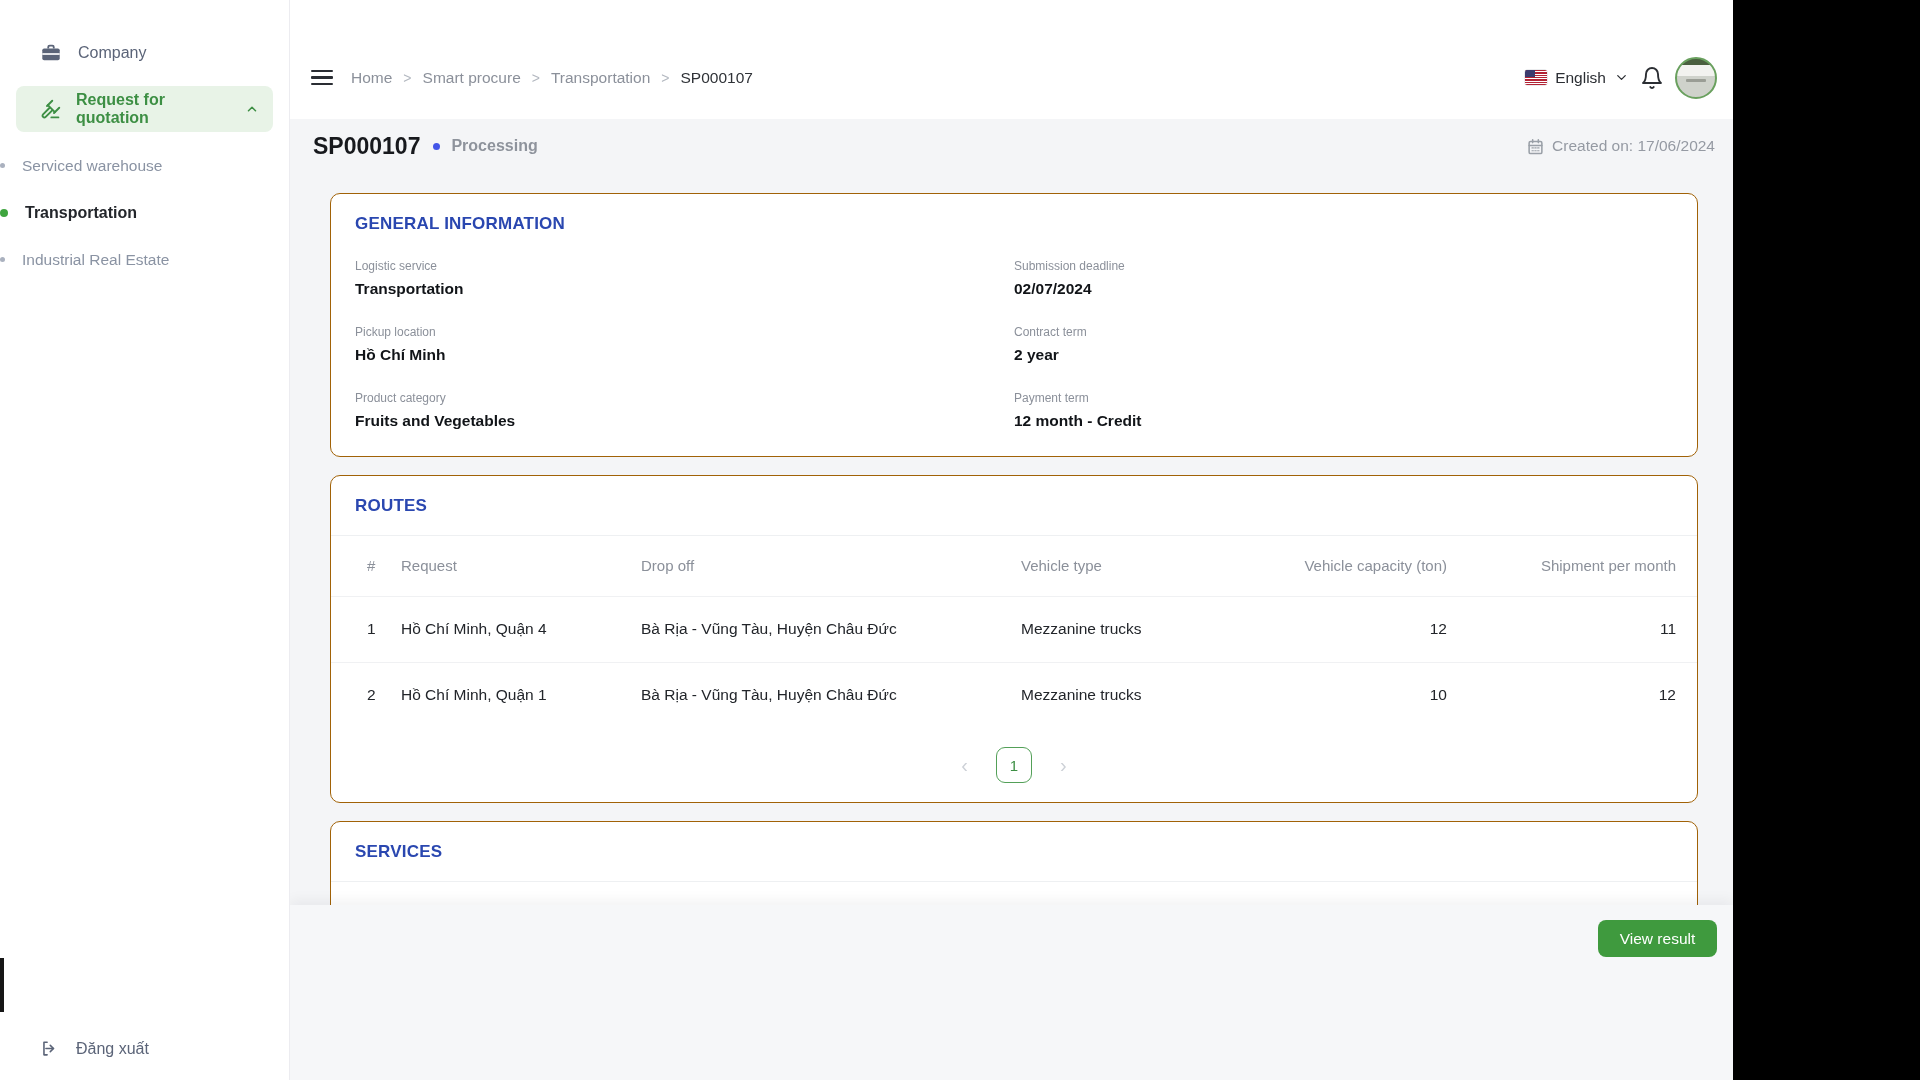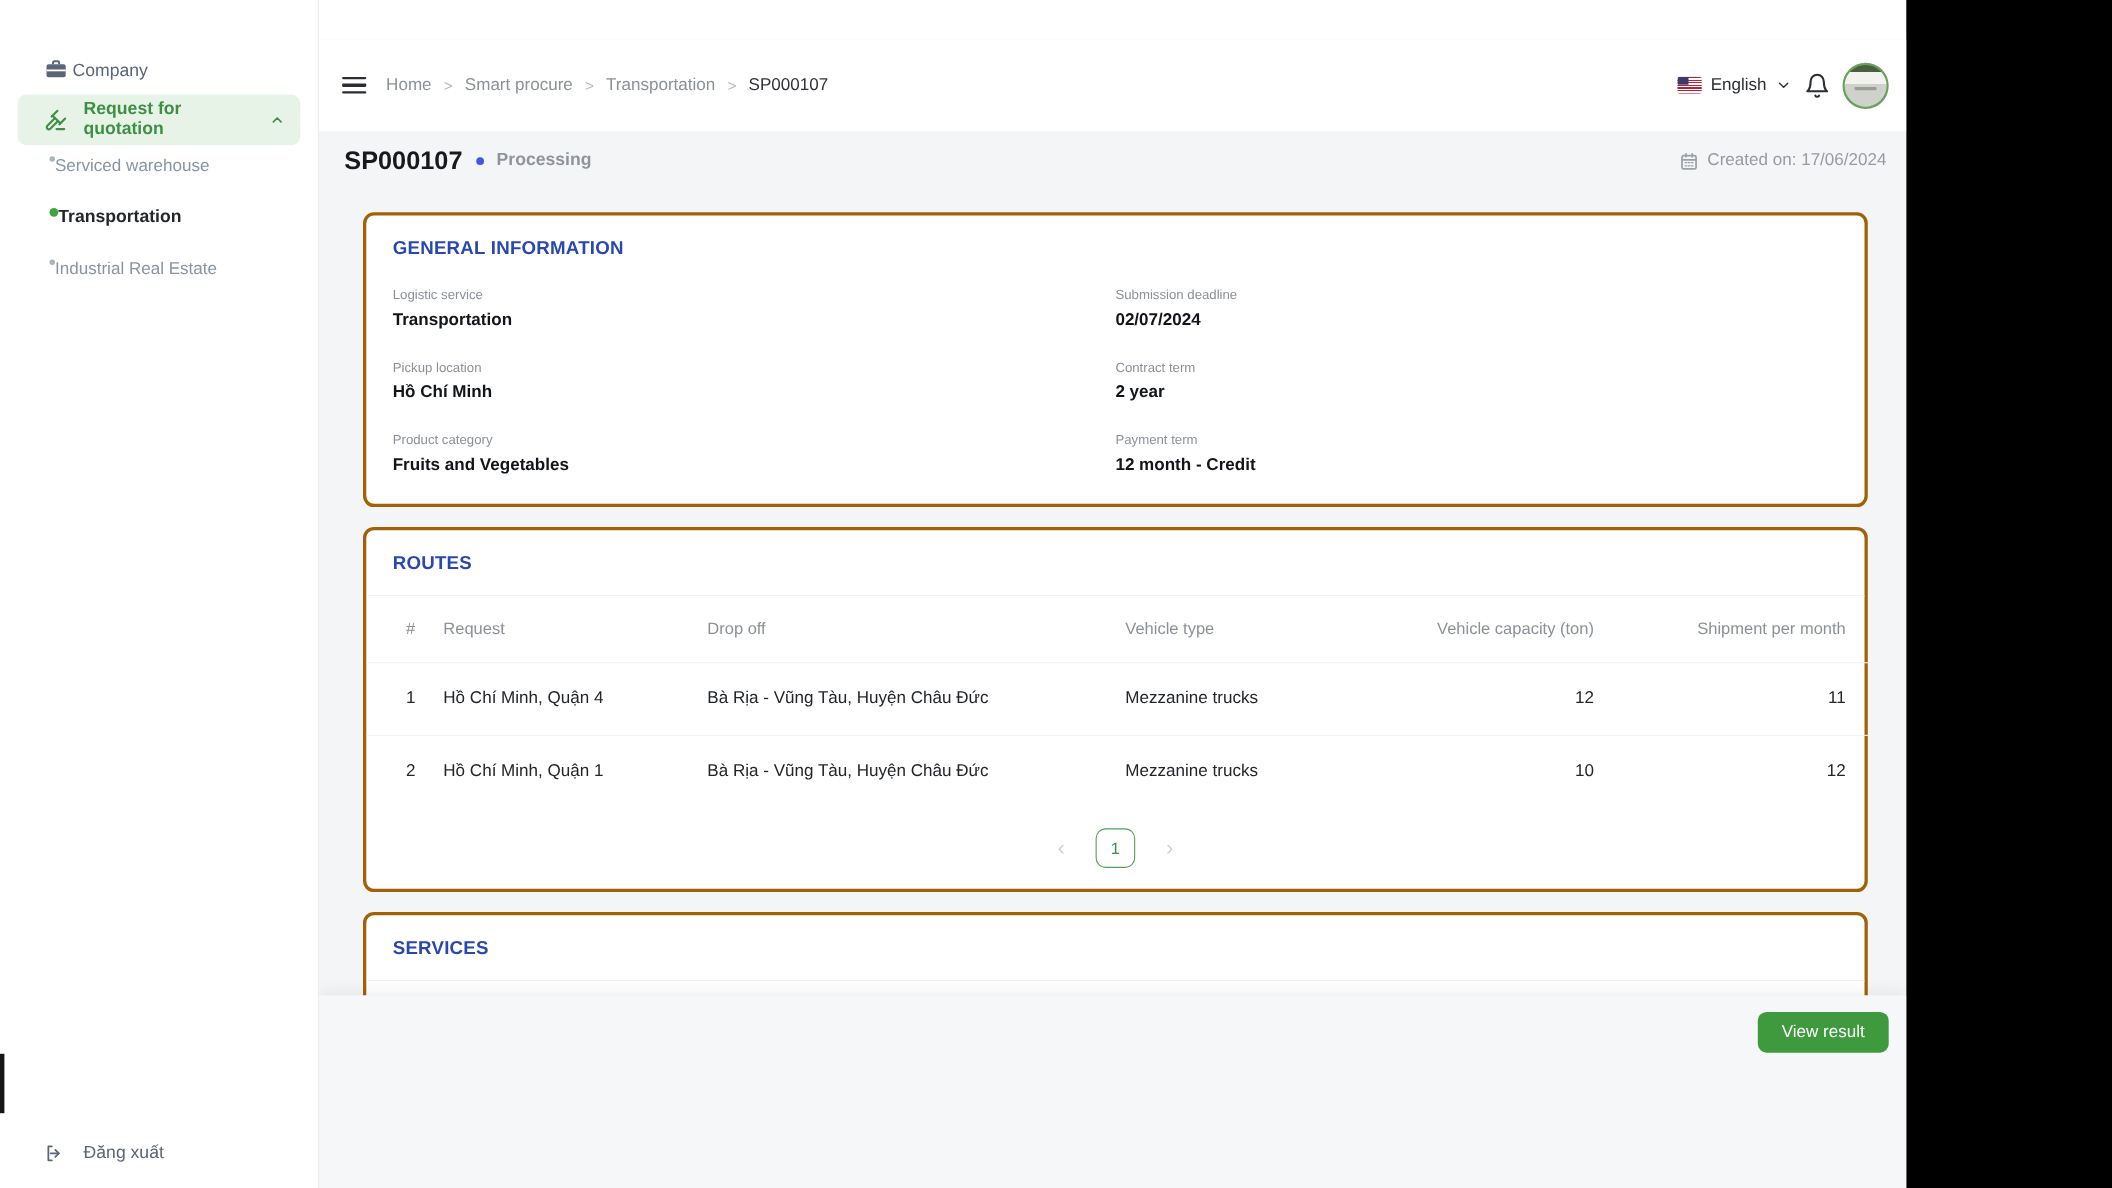--- a/index.html
+++ b/index.html
@@ -11,28 +11,28 @@
   
   .sidebar { position:absolute; left:0; top:0; width:290px; height:1080px; background:#fff;
              border-right:1px solid #ececf0; z-index:5; }
   .logo-block { padding-top:26px; text-align:center; }
   .logo-row { display:flex; align-items:center; justify-content:center; gap:9px; }
   .wordmark { font-size:28px; font-weight:700; color:#4a9d4e; letter-spacing:-0.5px; }
   .brand-sub { margin-top:5px; font-size:13px; font-weight:600; color:#4a9d4e; letter-spacing:5px; }
 
   .nav { margin-top:32px; }
   .nav-row { display:flex; align-items:center; cursor:pointer; }
-  .nav-company { margin:0 16px; padding-left:24px; height:42px; gap:4px;align-items:flex-end; }
+  .nav-company { margin:0 16px; padding-left:24px; height:42px; gap:16px; }
   .nav-company .nav-label { font-size:16px; color:#5b6478; }
   .nav-active { margin:12px 16px 0; height:46px; background:#e8f3e7; border-radius:8px;
                 padding:0 14px 0 24px; gap:15px; }
   .nav-active .nav-label { font-size:16px; font-weight:700; color:#3d8f44; }
   .nav-active .chev { margin-left:auto; }
   .sub-list { margin-top:10px; }
-  .sub-row { display:flex; align-items:flex-start; height:47px; padding-left:45px; cursor:pointer; }
+  .sub-row { display:flex; align-items:center; height:47px; gap:17px; cursor:pointer; }
   .dot { width:5px; height:5px; border-radius:50%; background:#aab1bf; flex:0 0 auto; }
   .dot-active { width:8px; height:8px; background:#3fa53f; }
   .sub-label { font-size:15.5px; color:#8a93a3; }
   .sub-label-active { font-size:16px; font-weight:700; color:#23262b; }
 
   .logout { position:absolute; left:40px; bottom:22px; display:flex; align-items:center; gap:17px;
             font-size:16px; color:#5b6478; cursor:pointer; }
 
   
   .main { position:absolute; left:290px; top:0; width:1443px; height:1064px;
@@ -63,21 +63,21 @@
 
   .subheader { height:54px; display:flex; align-items:center; justify-content:space-between;
                padding:0 18px 0 23px; flex:0 0 auto; }
   .sh-left { display:flex; align-items:center; }
   .page-title { font-size:23px; font-weight:700; color:#17191d; }
   .status-dot { width:7px; height:7px; border-radius:50%; background:#4355e8; margin:0 11px 0 13px; }
   .status-text { font-size:16px; font-weight:600; color:#8e939c; }
   .created { display:flex; align-items:center; gap:8px; font-size:15.5px; color:#959aa3; }
 
   .content { flex:1 1 auto; overflow:hidden; padding:20px 35px 0 40px; }
-  .card { background:#fff; border:3px solid #a16207; border-radius:10px; margin-bottom:18px; }
+  .card { background:#fff; border:1px solid #a16207; border-radius:10px; margin-bottom:18px; }
   .card-head { padding:20px 24px 19px; }
   .card-head.bordered { border-bottom:1px solid #eef0f2; }
   .card-heading { font-size:17px; font-weight:700; color:#2a47b0; letter-spacing:0.2px; }
 
   .gi-grid { display:grid; grid-template-columns:1fr 1fr; row-gap:27px; padding:6px 24px 26px; }
   .field-label { font-size:12px; color:#8b909a; }
   .field-value { margin-top:7px; font-size:15.5px; font-weight:700; color:#111418; }
 
   table { border-collapse:collapse; width:100%; table-layout:fixed; }
   th { font-size:15px; font-weight:400; color:#8b909a; text-align:left; height:60px; }

